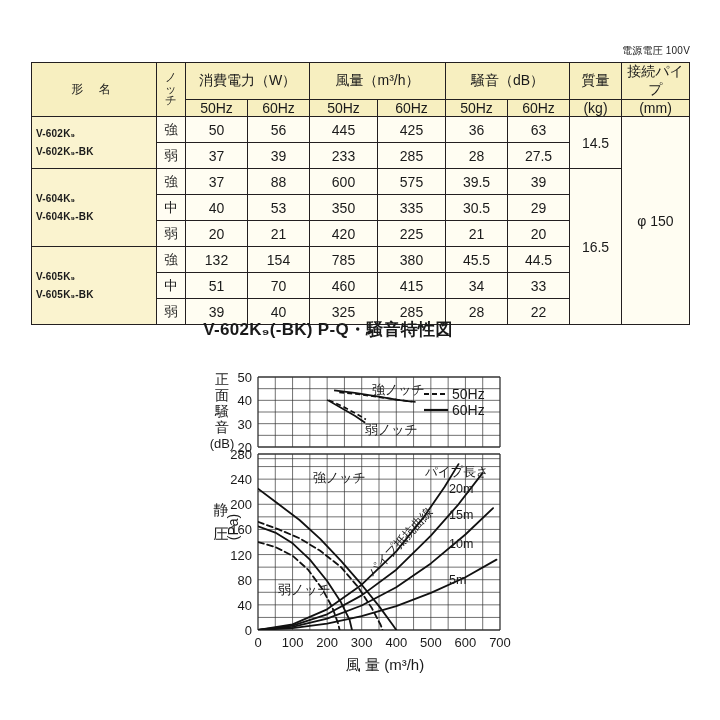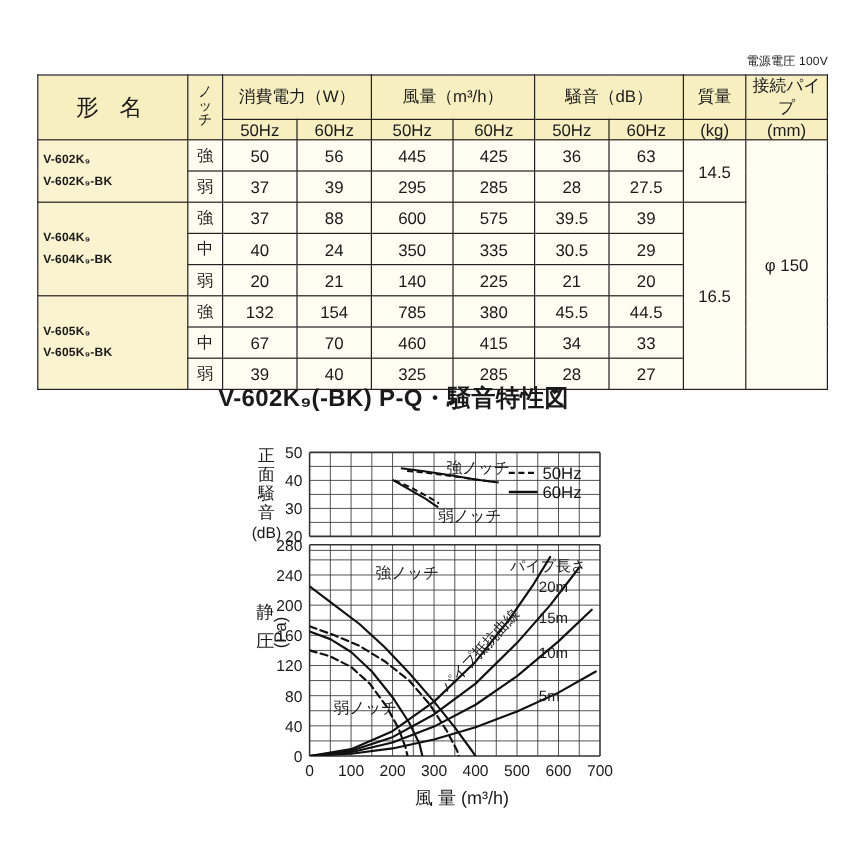--- a/index.html
+++ b/index.html
@@ -25,30 +25,30 @@
     text-align:center;
     vertical-align:middle;
     font-size:14px;
     padding:0;
     background:#fffdf2;
   }
   table.spec .hd{background:#f7efc0;}
   table.spec .namecell{background:#faf3cf;font-weight:bold;font-size:10px;
     text-align:left;padding-left:4px;line-height:1.75;letter-spacing:.2px;}
   table.spec .notch{background:#fffdf2;font-size:13.5px;width:28px;}
-  .hd.modelname{font-size:19px;letter-spacing:6px;}
+  .hd.modelname{font-size:12px;letter-spacing:6px;}
   .hd.vert{font-size:11.5px;line-height:1.02;width:28px;padding:1px 0;}
   .grp{font-size:13.5px;}
   .sub{font-size:13.5px;}
   .num{font-size:14.5px;}
   .mass{font-size:14.5px;}
   
   .chart-title{
     position:absolute;left:0;top:318px;width:656px;text-align:center;
-    font-size:20px;font-weight:bold;letter-spacing:.3px;
+    font-size:17px;font-weight:bold;letter-spacing:.3px;
   }
   .chart-area{position:absolute;left:0;top:352px;width:720px;height:330px;}
   svg{display:block;}
   .axlabel{font-size:13px;fill:#1a1a1a;}
   .tick{font-size:13px;fill:#1a1a1a;}
   .anno{font-size:12.5px;fill:#1a1a1a;}
 </style>
 </head>
 <body>
 
@@ -106,21 +106,21 @@
           <td class="num">425</td>
           <td class="num">36</td>
           <td class="num">63</td>
           <td class="mass" rowspan="2">14.5</td>
           <td class="mass" rowspan="8">φ 150</td>
         </tr>
         <tr style="height: 26px;">
           <td class="notch">弱</td>
           <td class="num">37</td>
           <td class="num">39</td>
-          <td class="num">295</td>
+          <td class="num">233</td>
           <td class="num">285</td>
           <td class="num">28</td>
           <td class="num">27.5</td>
         </tr>
         <tr style="height: 26px;">
           <td class="namecell" rowspan="3">
             <div>V-604K₉</div>
             <div>V-604K₉-BK</div>
           </td>
           <td class="notch">強</td>
@@ -128,65 +128,65 @@
           <td class="num">88</td>
           <td class="num">600</td>
           <td class="num">575</td>
           <td class="num">39.5</td>
           <td class="num">39</td>
           <td class="mass" rowspan="6">16.5</td>
         </tr>
         <tr style="height: 26px;">
           <td class="notch">中</td>
           <td class="num">40</td>
-          <td class="num">24</td>
+          <td class="num">53</td>
           <td class="num">350</td>
           <td class="num">335</td>
           <td class="num">30.5</td>
           <td class="num">29</td>
         </tr>
         <tr style="height: 26px;">
           <td class="notch">弱</td>
           <td class="num">20</td>
           <td class="num">21</td>
-          <td class="num">140</td>
+          <td class="num">420</td>
           <td class="num">225</td>
           <td class="num">21</td>
           <td class="num">20</td>
         </tr>
         <tr style="height: 26px;">
           <td class="namecell" rowspan="3">
             <div>V-605K₉</div>
             <div>V-605K₉-BK</div>
           </td>
           <td class="notch">強</td>
           <td class="num">132</td>
           <td class="num">154</td>
           <td class="num">785</td>
           <td class="num">380</td>
           <td class="num">45.5</td>
           <td class="num">44.5</td>
         </tr>
         <tr style="height: 26px;">
           <td class="notch">中</td>
-          <td class="num">67</td>
+          <td class="num">51</td>
           <td class="num">70</td>
           <td class="num">460</td>
           <td class="num">415</td>
           <td class="num">34</td>
           <td class="num">33</td>
         </tr>
         <tr style="height: 26px;">
           <td class="notch">弱</td>
           <td class="num">39</td>
           <td class="num">40</td>
           <td class="num">325</td>
           <td class="num">285</td>
           <td class="num">28</td>
-          <td class="num">27</td>
+          <td class="num">22</td>
         </tr>
       </tbody>
   </table>
 </div>
 
 <div class="chart-title">V-602K₉(-BK) P-Q・騒音特性図</div>
 
 <div class="chart-area">
   <svg width="720" height="330" viewBox="0 0 720 330">
 

